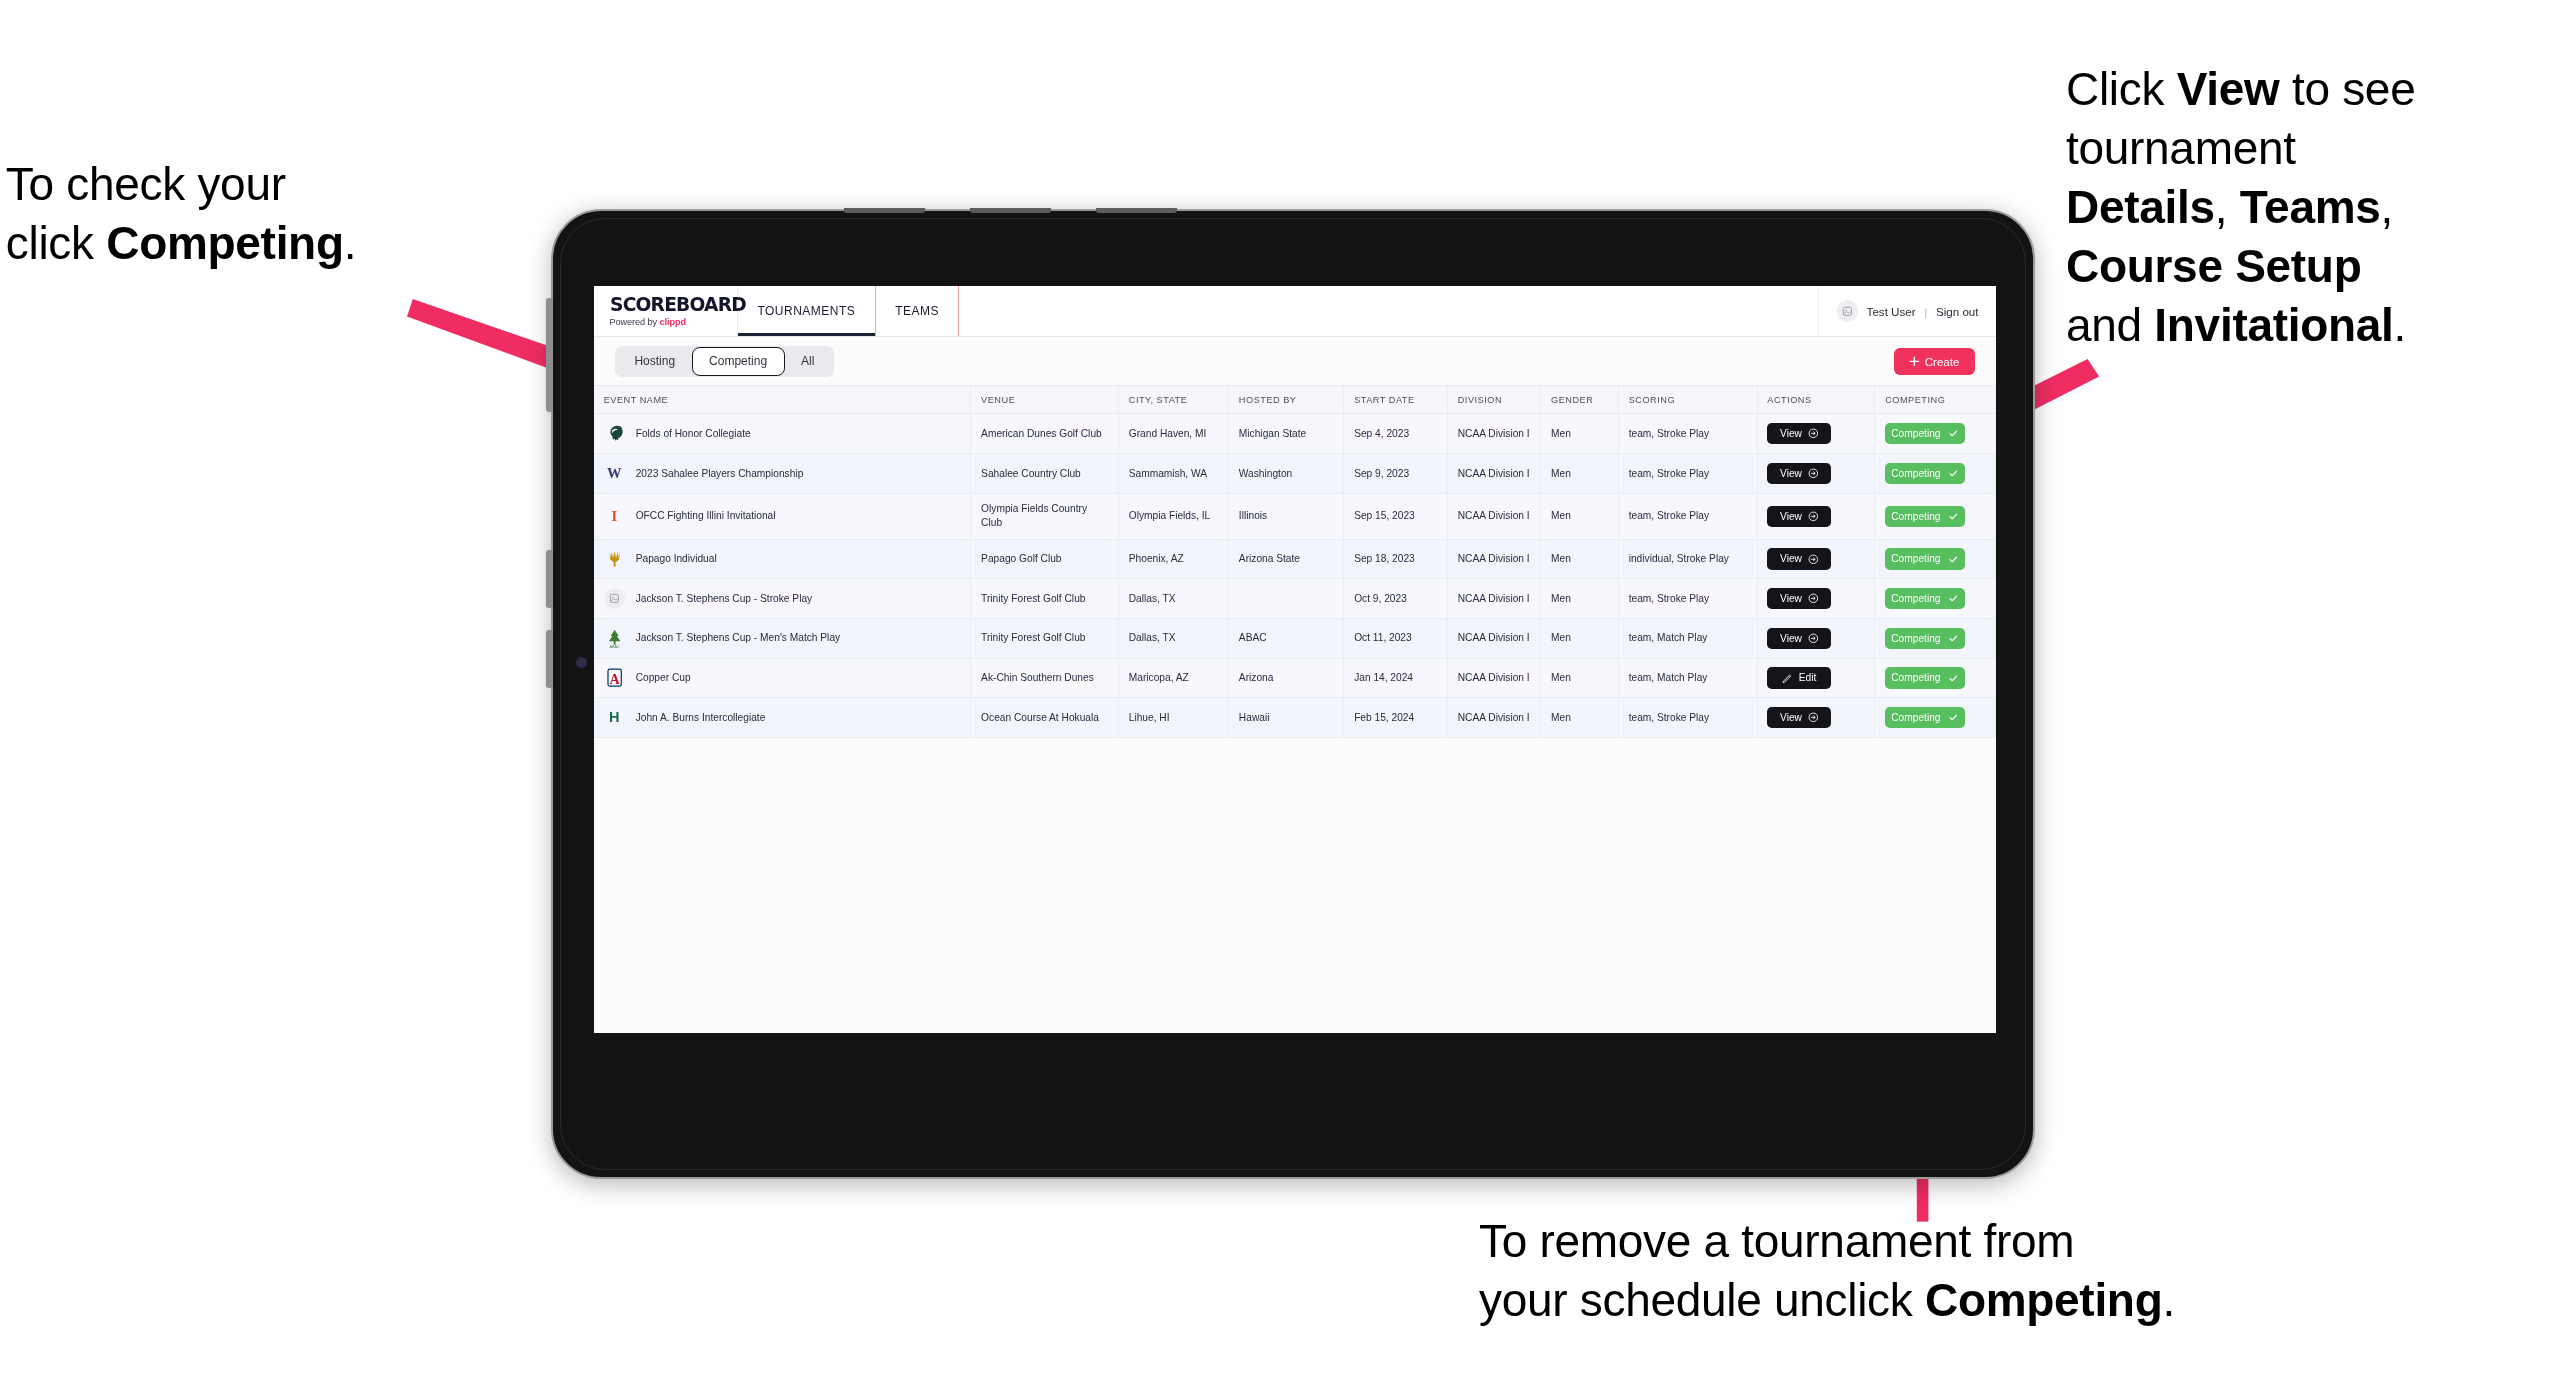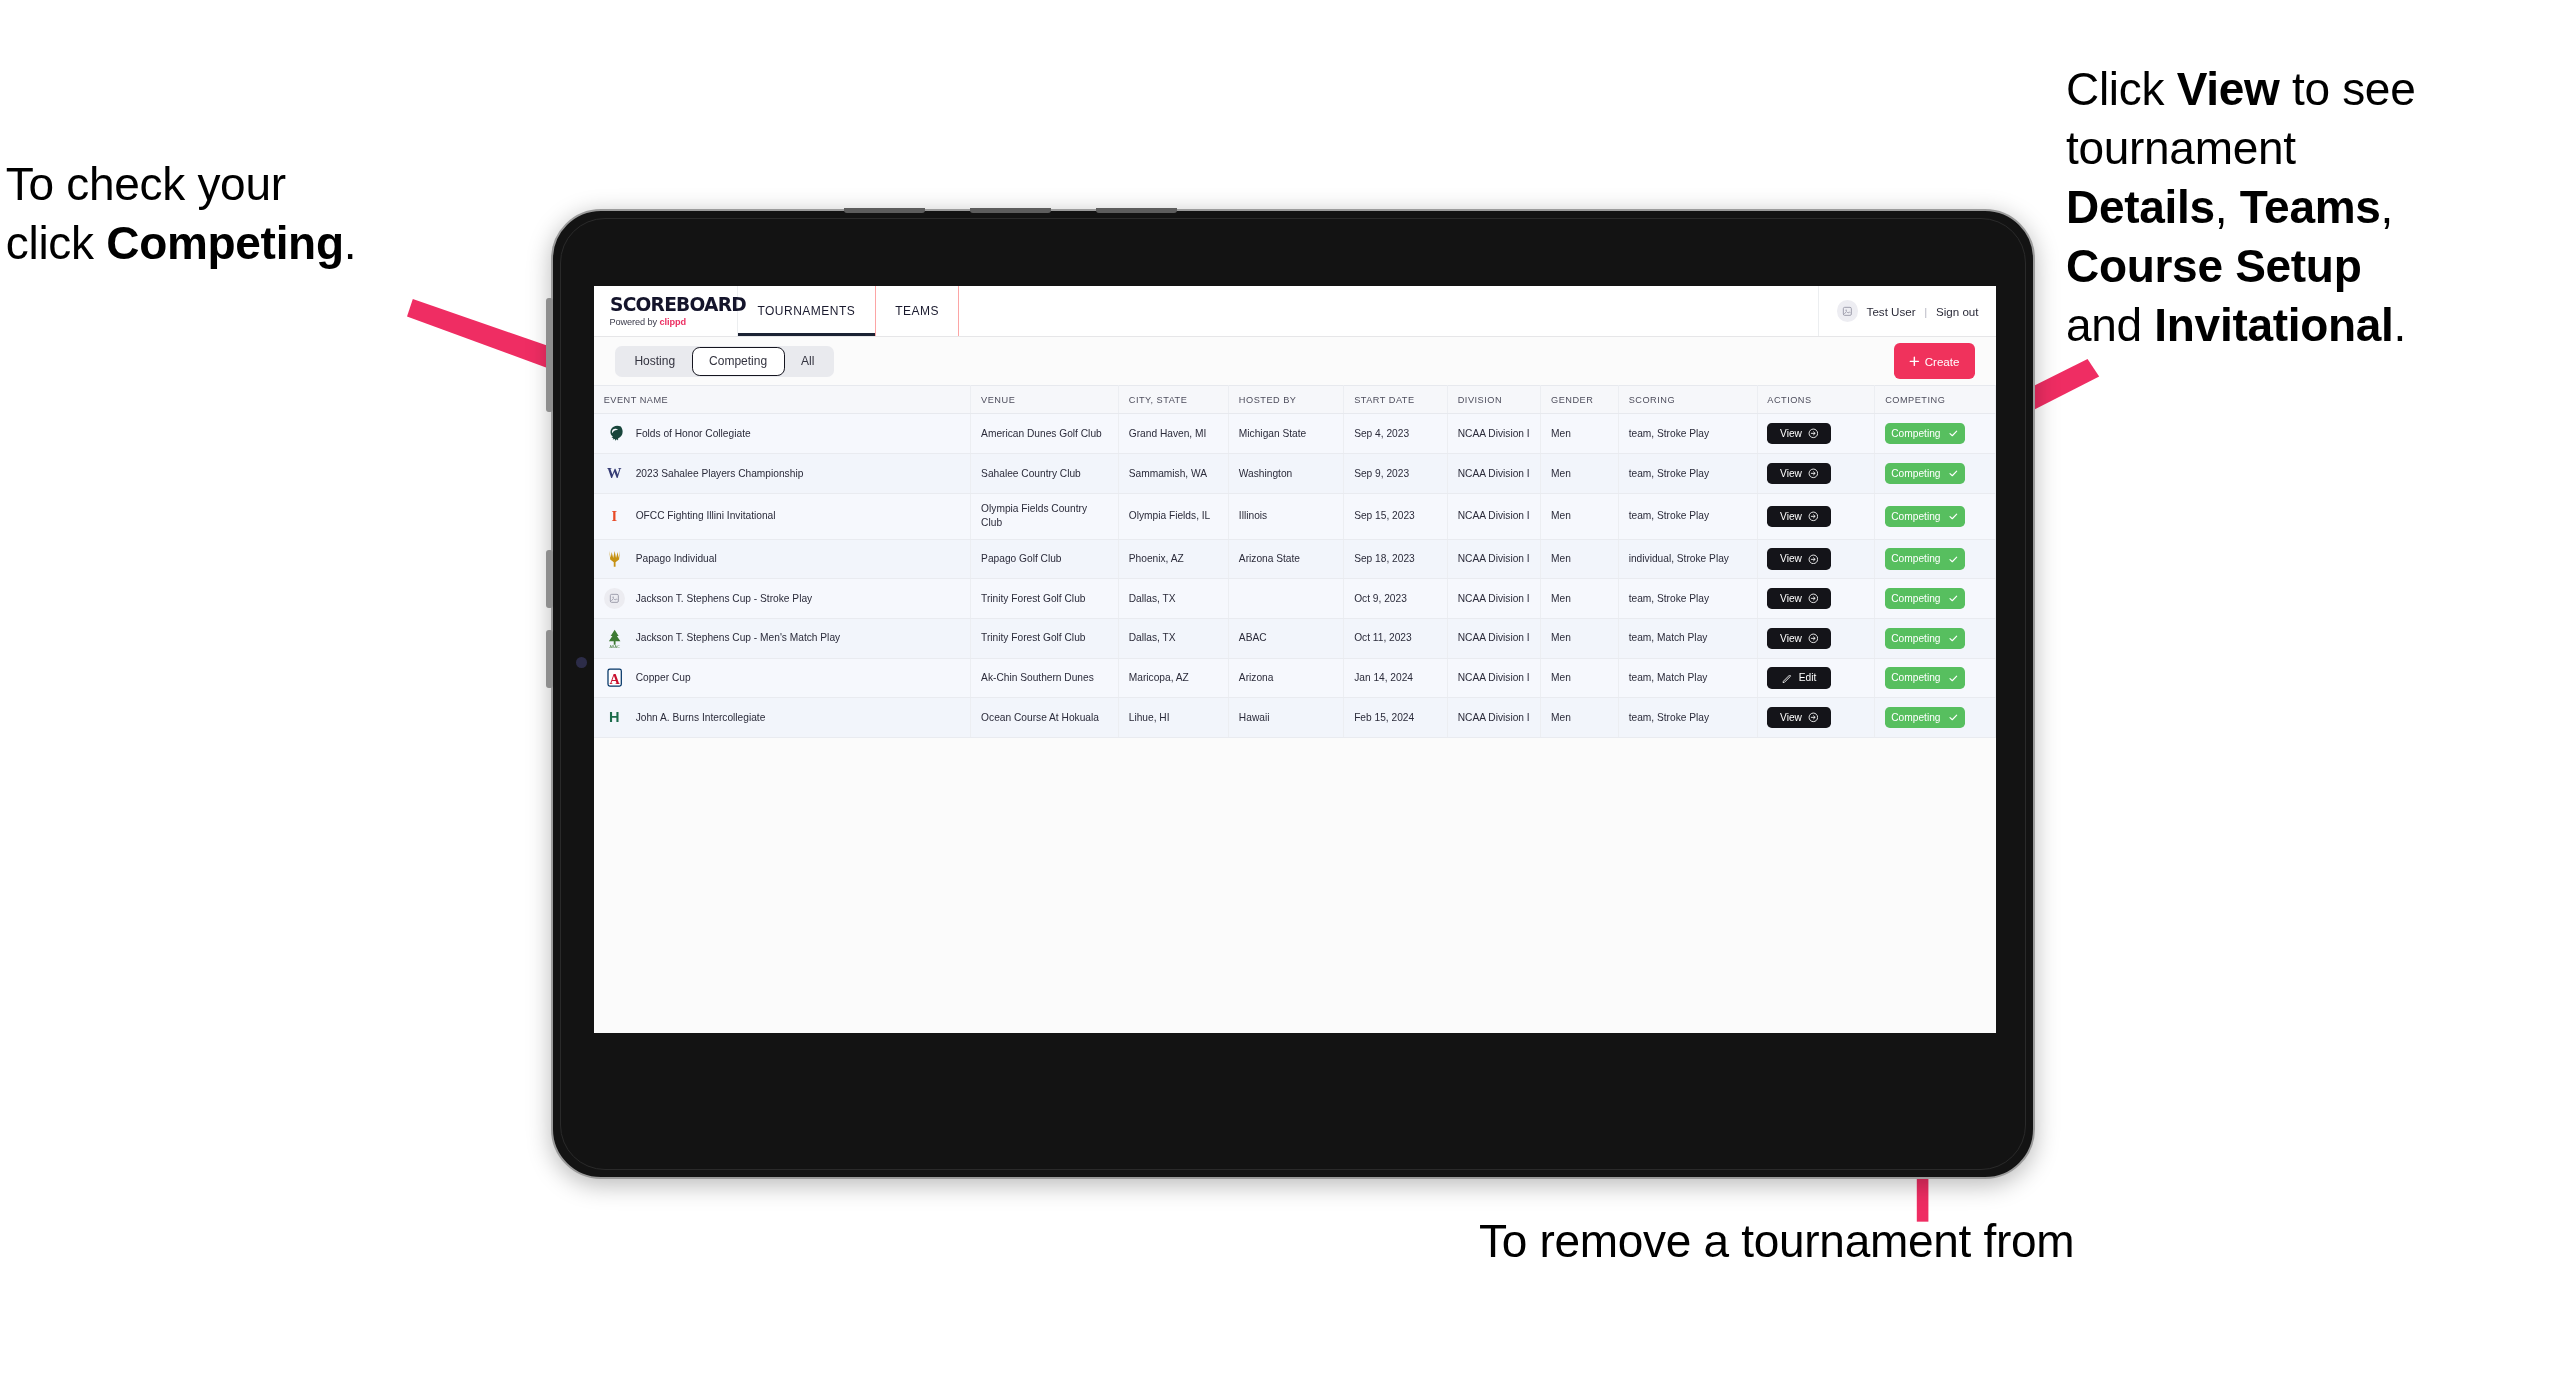--- a/index.html
+++ b/index.html
@@ -187,21 +187,21 @@
     border-radius: 7.8px;
     height: 29px;
     font-weight: 400;
   }
   #create-btn {
     margin-left: auto;
     background: #f0325c;
     color: #fff;
     border: none;
     border-radius: 5.8px;
-    height: 36px;
+    height: 27px;
     padding: 0 15.5px;
     font-size: 11.6px;
     font-family: "Liberation Sans", sans-serif;
     display: flex; align-items: center; gap: 5px;
     cursor: pointer;
   }
 
   
   #table-wrap { background: #ffffff; }
   table { width: 100%; border-collapse: collapse; table-layout: fixed; }
@@ -301,20 +301,21 @@
 <div class="anno" id="anno-right">
   <div><span>Click </span><b>View</b><span> to see</span></div>
   <div>tournament</div>
   <div><b>Details</b><span>, </span><b>Teams</b><span>,</span></div>
   <div><b>Course Setup</b></div>
   <div><span>and </span><b>Invitational</b><span>.</span></div>
 </div>
 
 <div class="anno" id="anno-bottom">
   <div>To remove a tournament from</div>
+  <div><span>your schedule unclick </span><b>Competing</b><span>.</span></div>
 </div>
 
 <svg class="arrow" style="left:407px; top:291px; width:310px; height:107px;" viewBox="0 0 320 110">
   <g fill="#ef2d63">
     <path d="M6 8 L208 78 L196 98 L0 26 Z"></path>
     <path d="M238 76 L150 42 L166 92 L178 74 L212 100 Z"></path>
   </g>
 </svg>
 
 <svg class="arrow" style="left:1785px; top:359px; width:320px; height:131px;" viewBox="0 0 330 135">

